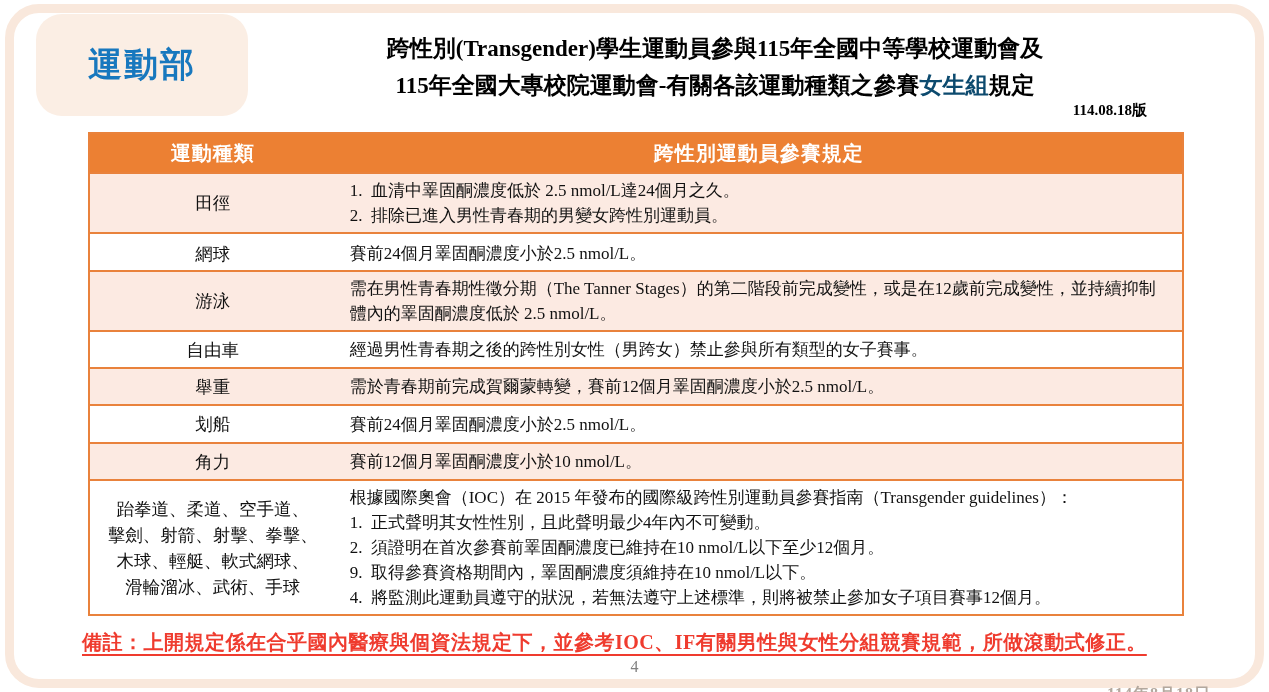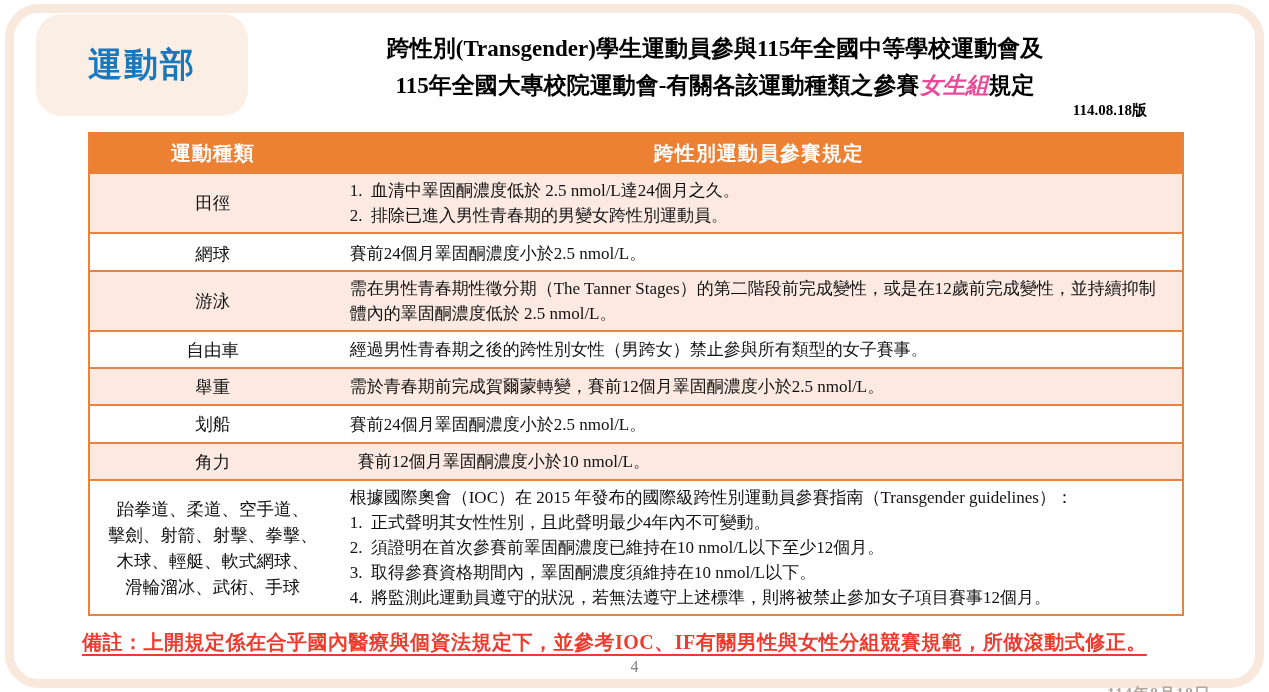--- a/index.html
+++ b/index.html
@@ -38,21 +38,21 @@
   
   .title-wrap {
     position: absolute;
     left: 255px; top: 30px; width: 920px;
     text-align: center;
     font-weight: bold;
     font-size: 23px;
     line-height: 37px;
     color: #000000;
   }
-  .title-red { color: #ec4899; font-style: italic; }
+  .title-red { color: #0c4a6e; }
   .version {
     position: absolute;
     right: 122px; top: 101px;
     font-size: 15px;
     font-weight: bold;
     color: #000000;
   }
   
   .rtable {
     position: absolute;
@@ -78,21 +78,21 @@
     border-top: 2px solid #e9823c;
     background: #ffffff;
   }
   .trow.shade { background: #fceae2; }
   .trow:nth-of-type(1) { min-height: 56px; }
   .trow:nth-of-type(2) { min-height: 38px; align-items: flex-end; }
   .trow:nth-of-type(3) { min-height: 58px; }
   .trow:nth-of-type(4) { min-height: 37px; }
   .trow:nth-of-type(5) { min-height: 37px; }
   .trow:nth-of-type(6) { min-height: 38px; }
-  .trow:nth-of-type(7) { min-height: 37px; gap: 8px; }
+  .trow:nth-of-type(7) { min-height: 37px; }
   .trow:nth-of-type(8) { min-height: 134px; }
   .cell-sport {
     width: 22.5%;
     display: flex; flex-direction: column;
     align-items: center; justify-content: center;
     font-weight: normal;
     font-size: 17.5px;
     line-height: 26px;
     color: #111111;
     padding: 3px 4px;
@@ -229,21 +229,21 @@
     <div class="cell-sport">
             <div>跆拳道、柔道、空手道、</div>
             <div>擊劍、射箭、射擊、拳擊、</div>
             <div>木球、輕艇、軟式網球、</div>
             <div>滑輪溜冰、武術、手球</div>
           </div>
     <div class="cell-rule">
             <div class="rule-line">根據國際奧會（IOC）在 2015 年發布的國際級跨性別運動員參賽指南（Transgender guidelines）：</div>
             <div class="rule-line">1.  正式聲明其女性性別，且此聲明最少4年內不可變動。</div>
             <div class="rule-line">2.  須證明在首次參賽前睪固酮濃度已維持在10 nmol/L以下至少12個月。</div>
-            <div class="rule-line">3.  取得參賽資格期間內，睪固酮濃度須維持在10 nmol/L以下。</div>
+            <div class="rule-line">9.  取得參賽資格期間內，睪固酮濃度須維持在10 nmol/L以下。</div>
             <div class="rule-line">4.  將監測此運動員遵守的狀況，若無法遵守上述標準，則將被禁止參加女子項目賽事12個月。</div>
           </div>
   </div>
 </div>
   </div>
 
   <div class="note">備註：上開規定係在合乎國內醫療與個資法規定下，並參考IOC、IF有關男性與女性分組競賽規範，所做滾動式修正。</div>
 
   <div class="page-num">4</div>
 

